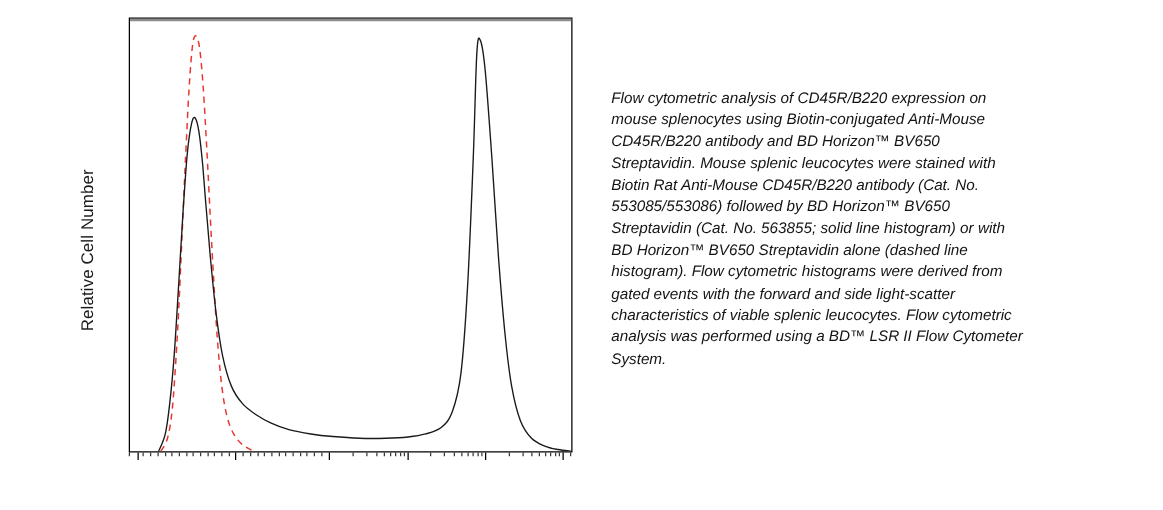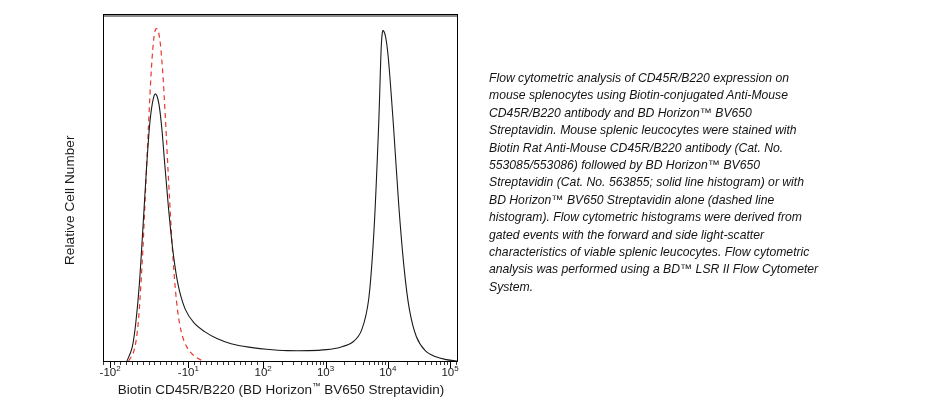--- a/index.html
+++ b/index.html
@@ -204,27 +204,18 @@
       <div class="tick minor" style="left: 341.1px;"></div>
       <div class="tick minor" style="left: 344.2px;"></div>
       <div class="tick minor" style="left: 352.8px;"></div>
       <div class="tick major" style="left: 7.1px;"></div>
       <div class="tick major" style="left: 85.4px;"></div>
       <div class="tick major" style="left: 160.2px;"></div>
       <div class="tick major" style="left: 222.5px;"></div>
       <div class="tick major" style="left: 284.8px;"></div>
       <div class="tick major" style="left: 347.1px;"></div>
     </div>
-  <div id="x-axis-labels">
-      <div class="xlab" style="left: 7.1px;"><span>-10</span><sup>2</sup></div>
-      <div class="xlab" style="left: 85.4px;"><span>-10</span><sup>1</sup></div>
-      <div class="xlab" style="left: 160.2px;"><span>10</span><sup>2</sup></div>
-      <div class="xlab" style="left: 222.5px;"><span>10</span><sup>3</sup></div>
-      <div class="xlab" style="left: 284.8px;"><span>10</span><sup>4</sup></div>
-      <div class="xlab" style="left: 347.1px;"><span>10</span><sup>5</sup></div>
-    </div>
-
-  <div id="x-axis-title"><span>Biotin CD45R/B220 (BD Horizon</span><span class="tm">™</span><span> BV650 Streptavidin)</span></div>
+
 </div>
 
 <div id="caption-panel">
   <span id="caption-title">Flow cytometric analysis of CD45R/B220 expression on mouse splenocytes using Biotin-conjugated Anti-Mouse CD45R/B220 antibody and BD Horizon™ BV650 Streptavidin.</span><span id="caption-body">  Mouse splenic leucocytes were stained with Biotin Rat Anti-Mouse CD45R/B220 antibody (Cat. No. 553085/553086) followed by BD Horizon™ BV650 Streptavidin (Cat. No. 563855; solid line histogram) or with BD Horizon™ BV650 Streptavidin alone (dashed line histogram). Flow cytometric histograms were derived from gated events with the forward and side light-scatter characteristics of viable splenic leucocytes. Flow cytometric analysis was performed using a BD™ LSR II Flow Cytometer System.</span>
 </div>
 
 </body></html>

